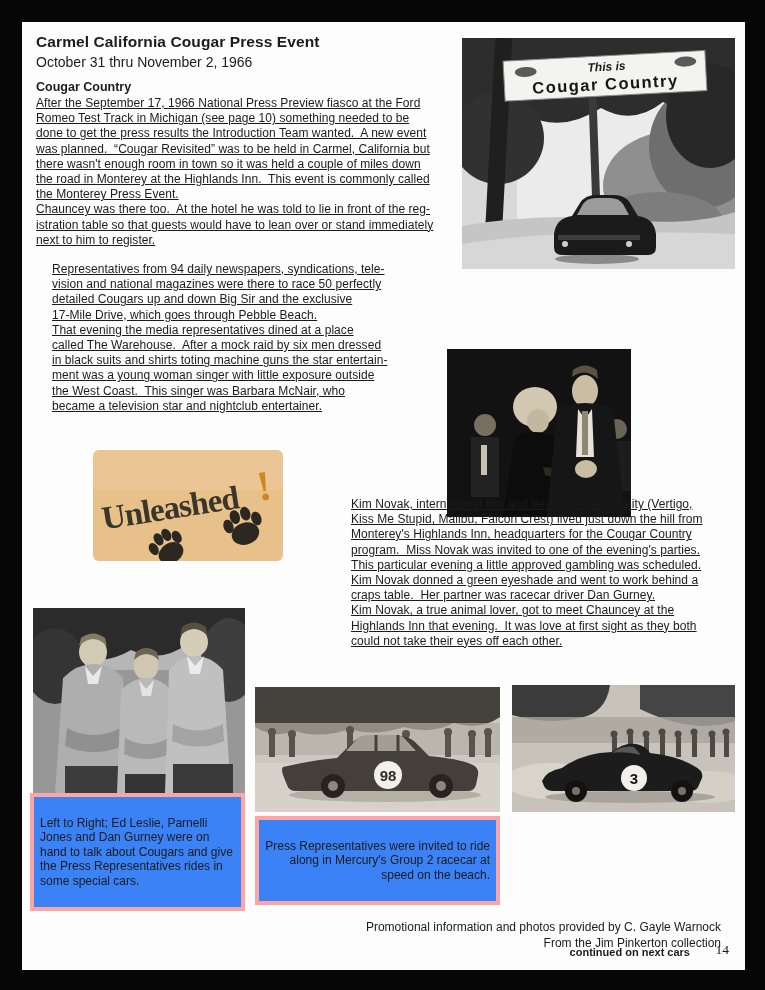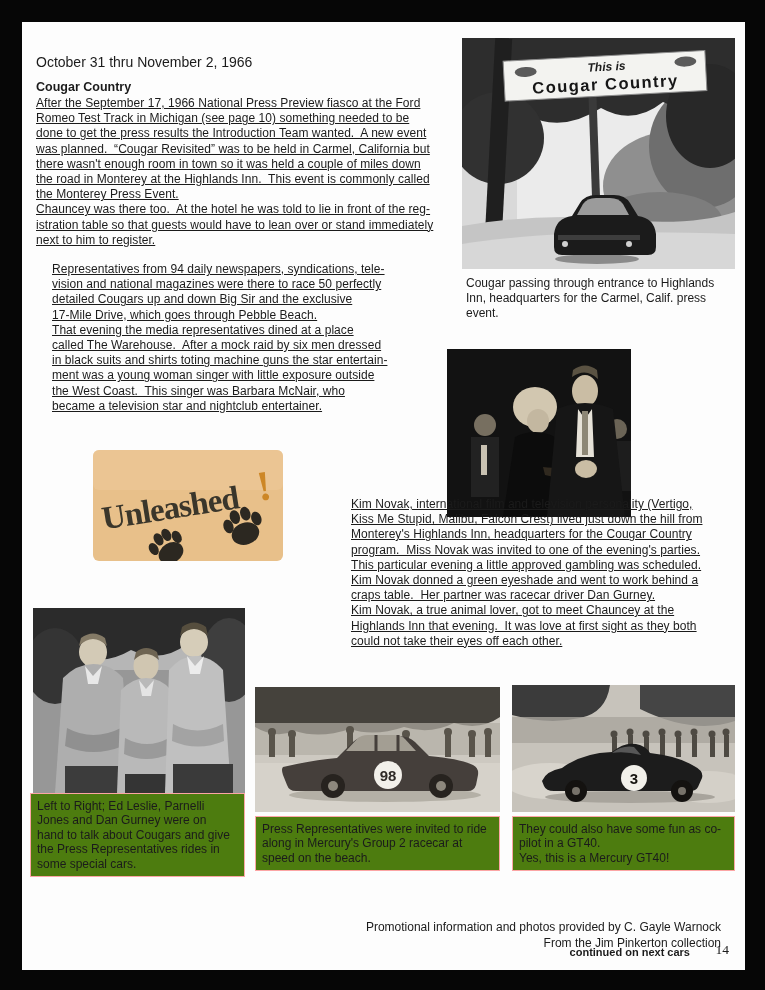--- a/index.html
+++ b/index.html
@@ -6,34 +6,35 @@
   html,body { width:765px; height:990px; }
   body { background:#000; position:relative; font-family:"Liberation Sans", sans-serif; color:#1b1b1b; }
   .frame { position:absolute; inset:0; background:#060606; }
   .page { position:absolute; left:22px; top:22px; width:723px; height:948px; background:#fdfdfd; overflow:hidden; }
   .abs { position:absolute; }
   .title { font-size:15.5px; font-weight:bold; letter-spacing:.1px; }
   .subtitle { font-size:14px; }
   .heading { font-size:12.5px; font-weight:bold; }
   .body-text { font-size:12px; line-height:15.2px; white-space:pre; letter-spacing:.05px;text-decoration:underline; }
   .caption { font-size:12px; line-height:14.8px; white-space:pre; }
-  .capbox { border:1px solid #fca5a5; background:#4d7c0f; padding:5px 6px; font-size:12px; line-height:14.4px; white-space:pre-line; }
+  .capbox { border:4px solid #fca5a5; background:#3b82f6; padding:19px 6px; font-size:12px; line-height:14.4px; white-space:pre-line; }
   .photo { background:#888; }
   .photo svg { display:block; }
   .footer-line { font-size:12px; }
   .credits { font-size:12px; line-height:15.5px; text-align:right; white-space:pre-line; }
   .continued { font-size:11px; font-weight:bold; }
   .pagenum { font-size:13.5px; font-family:"Liberation Serif", serif; }
 </style>
 </head>
 <body>
 
 <div class="frame">
   <div class="page">
 
+    <div class="abs title" style="left:14px; top:11px;">Carmel California Cougar Press Event</div>
     <div class="abs subtitle" style="left:14px; top:32px;">October 31 thru November 2, 1966</div>
     <div class="abs heading" style="left:14px; top:58px;">Cougar Country</div>
     <div class="abs body-text" style="left:14px; top:74px;">After the September 17, 1966 National Press Preview fiasco at the Ford
 Romeo Test Track in Michigan (see page 10) something needed to be
 done to get the press results the Introduction Team wanted.  A new event
 was planned.  “Cougar Revisited” was to be held in Carmel, California but
 there wasn't enough room in town so it was held a couple of miles down
 the road in Monterey at the Highlands Inn.  This event is commonly called
 the Monterey Press Event.
 Chauncey was there too.  At the hotel he was told to lie in front of the reg-
@@ -74,23 +75,20 @@
         <g>
           <ellipse cx="135" cy="221" rx="42" ry="5" fill="#8a8a8a"></ellipse>
           <path d="M92,196 q2,-16 18,-18 l8,-13 q5,-8 16,-8 h18 q11,0 16,8 l8,13 q16,2 18,18 l0,13 q0,8 -8,8 h-86 q-8,0 -8,-8 Z" fill="#1b1b1b"></path>
           <path d="M121,166 q4,-6 13,-6 h14 q9,0 13,6 l6,11 h-52 Z" fill="#9b9b9b"></path>
           <rect x="96" y="197" width="82" height="5" fill="#3d3d3d"></rect>
           <circle cx="103" cy="206" r="3" fill="#cfcfcf"></circle>
           <circle cx="167" cy="206" r="3" fill="#cfcfcf"></circle>
         </g>
       </svg>
     </div>
-    <div class="abs caption" style="left:444px; top:254px;">Cougar passing through entrance to Highlands
-Inn, headquarters for the Carmel, Calif. press
-event.</div>
 
     <div class="abs photo" style="left:425px; top:327px; width:184px; height:168px;">
       <svg width="184" height="168" viewBox="0 0 184 168">
         <rect width="184" height="168" fill="#121212"></rect>
         <circle cx="38" cy="76" r="11" fill="#776f60"></circle>
         <rect x="24" y="88" width="28" height="60" fill="#222222"></rect>
         <rect x="34" y="96" width="6" height="30" fill="#c9c2b2"></rect>
         <circle cx="170" cy="80" r="10" fill="#6b6456"></circle>
         <rect x="158" y="92" width="26" height="50" fill="#1d1d1d"></rect>
         <ellipse cx="88" cy="58" rx="22" ry="20" fill="#d2c7b0"></ellipse>
@@ -211,21 +209,21 @@
           <path d="M121,48 v16 M143,48 v16" stroke="#453f3b" stroke-width="3" fill="none"></path>
           <circle cx="78" cy="99" r="12" fill="#27231f"></circle>
             <circle cx="78" cy="99" r="5" fill="#8d887d"></circle>
           <circle cx="186" cy="99" r="12" fill="#27231f"></circle>
             <circle cx="186" cy="99" r="5" fill="#8d887d"></circle>
           <circle cx="133" cy="88" r="14" fill="#f2f0ea"></circle>
           <text x="133" y="94" text-anchor="middle" font-size="15" font-weight="bold" fill="#2e2a26">98</text>
         </g>
       </svg>
     </div>
-    <div class="abs capbox" style="left:233px; top:794px; width:245px;">Press Representatives were invited to ride
+    <div class="abs capbox" style="left:233px; top:794px; width:245px;text-align:right;">Press Representatives were invited to ride
 along in Mercury's Group 2 racecar at
 speed on the beach.</div>
 
     <div class="abs photo" style="left:490px; top:663px; width:223px; height:127px;">
       <svg width="223" height="127" viewBox="0 0 223 127">
         <rect width="223" height="127" fill="#c7c3bb"></rect>
         <path d="M0,0 h98 q-4,28 -30,33 q-32,7 -68,-3 Z" fill="#3b3b3b"></path>
         <path d="M128,0 h95 v36 q-42,14 -95,-12 Z" fill="#454545"></path>
         <rect y="32" width="223" height="26" fill="#a9a59d" opacity="0.8"></rect>
         <g fill="#4e4a43">
@@ -254,23 +252,20 @@
           <path d="M100,68 q10,-8 22,-6 l7,8 q-16,-4 -29,-2 Z" fill="#575757"></path>
           <circle cx="64" cy="106" r="11" fill="#141210"></circle>
             <circle cx="64" cy="106" r="4" fill="#77726a"></circle>
           <circle cx="170" cy="106" r="11" fill="#141210"></circle>
             <circle cx="170" cy="106" r="4" fill="#77726a"></circle>
           <circle cx="122" cy="93" r="13" fill="#f2f0ea"></circle>
           <text x="122" y="99" text-anchor="middle" font-size="15" font-weight="bold" fill="#15130f">3</text>
         </g>
       </svg>
     </div>
-    <div class="abs capbox" style="left:490px; top:794px; width:223px;">They could also have some fun as co-
-pilot in a GT40.
-Yes, this is a Mercury GT40!</div>
 
     <div class="abs credits" style="right:24px; top:884px; width:420px;margin-top:14px;">Promotional information and photos provided by C. Gayle Warnock
 From the Jim Pinkerton collection</div>
     <div class="abs continued" style="right:55px; top:924px;">continued on next cars</div>
     <div class="abs pagenum" style="right:16px; top:920px;">14</div>
 
   </div>
 </div>
 
 </body></html>

